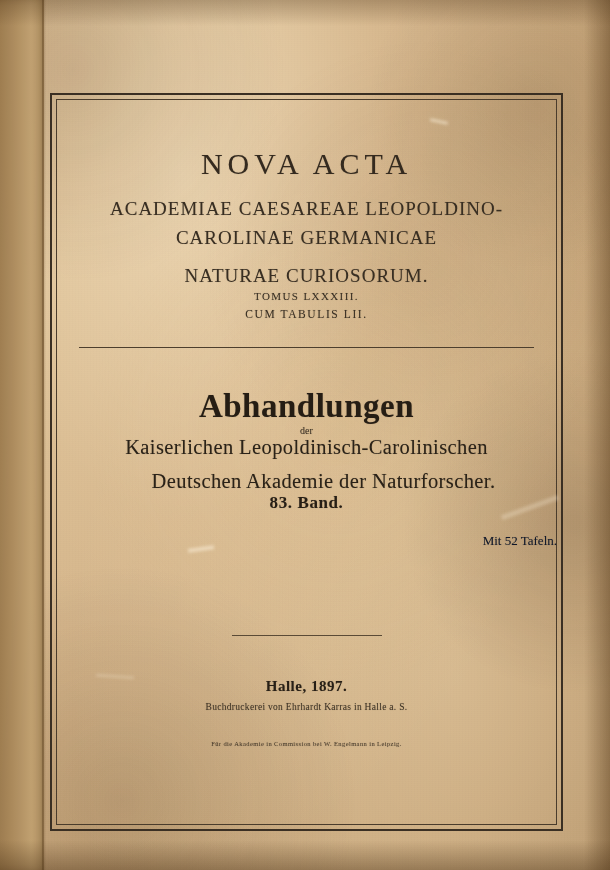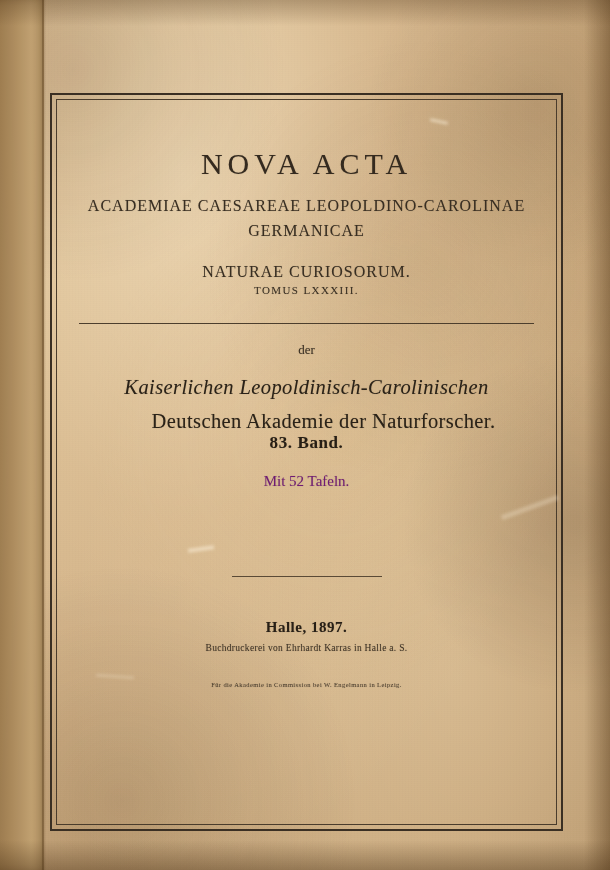--- a/index.html
+++ b/index.html
@@ -104,21 +104,21 @@
 
   .t-nova {
     margin-top: 48px;
     font-size: 30px;
     letter-spacing: 5px;
     font-family: "Liberation Serif", serif;
     color: #342a1f;
   }
   .t-acad {
     margin-top: 13px;
-    font-size: 16px;
+    font-size: 19px;
     letter-spacing: 1.0px;
     line-height: 1.55;
     color: #382e22;
   }
   .t-tomus {
     font-size: 11px;
     letter-spacing: 1.4px;
     color: #3a3024;
   }
   .t-tabulis {
@@ -137,48 +137,46 @@
   .rule-2 { margin-top: 86px; width: 150px; background: #5a4a36; }
 
   .t-abh {
     margin-top: 40px;
     font-size: 33px;
     font-weight: bold;
     letter-spacing: 0.5px;
     color: #251d14;
   }
   .t-der {
-    margin-top: 18px;
-    font-size: 13px;
+    font-size: 10px;
     color: #3a3024;
   }
   .t-kais {
-    margin-top: 18px;
     font-size: 20.5px;
     letter-spacing: 0.4px;
     color: #2a2218;
-    font-style: italic;
   }
   .t-deut {
     margin-top: 11px;
     font-size: 20.5px;
     letter-spacing: 0.4px;
     color: #2a2218;
     padding-left: 34px;
   }
   .t-band {
     font-size: 17px;
     font-weight: bold;
     letter-spacing: 0.6px;
     color: #261e15;
   }
   .t-tafeln {
     margin-top: 20px;
-    font-size: 15px;
-    color: #701a75;
+    font-size: 13px;
+    color: #0f172a;
+    text-align: right;
   }
 
   .t-halle {
     margin-top: 42px;
     font-size: 15px;
     font-weight: bold;
     letter-spacing: 0.5px;
     color: #271f16;
   }
   .t-printer {
@@ -226,26 +224,28 @@
   <div class="edge-top"></div>
 
   <div class="frame-outer"></div>
   <div class="frame-inner"></div>
 
   <div class="content">
 
     <div class="t-nova">NOVA ACTA</div>
 
     <div class="t-acad">ACADEMIAE CAESAREAE LEOPOLDINO-CAROLINAE GERMANICAE</div>
-    <div class="t-acad" style="margin-top:16px">NATURAE CURIOSORUM.</div>
+    <div class="t-acad" style="margin-top:8px">NATURAE CURIOSORUM.</div>
 
     <div class="t-tomus">TOMUS LXXXIII.</div>
+    <div class="t-tabulis">CUM TABULIS LII.</div>
 
     <div class="rule rule-1"></div>
 
+    <div class="t-abh">Abhandlungen</div>
     <div class="t-der">der</div>
 
     <div class="t-kais">Kaiserlichen Leopoldinisch-Carolinischen</div>
     <div class="t-deut">Deutschen Akademie der Naturforscher.</div>
 
     <div class="t-band">83. Band.</div>
     <div class="t-tafeln">Mit 52 Tafeln.</div>
 
     <div class="rule rule-2"></div>
 

